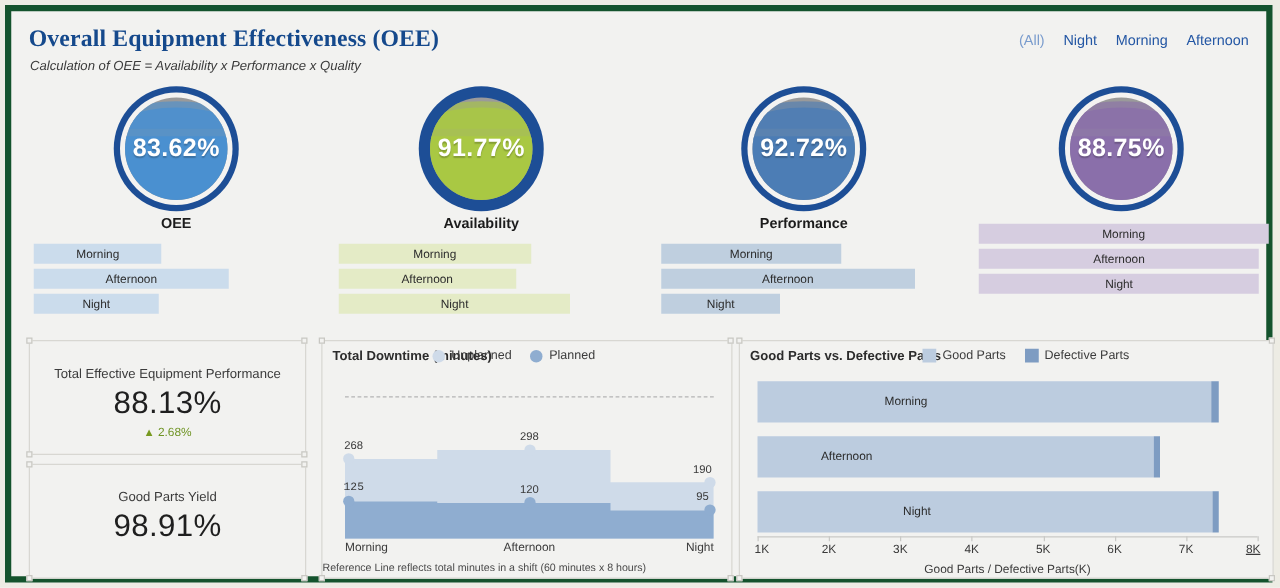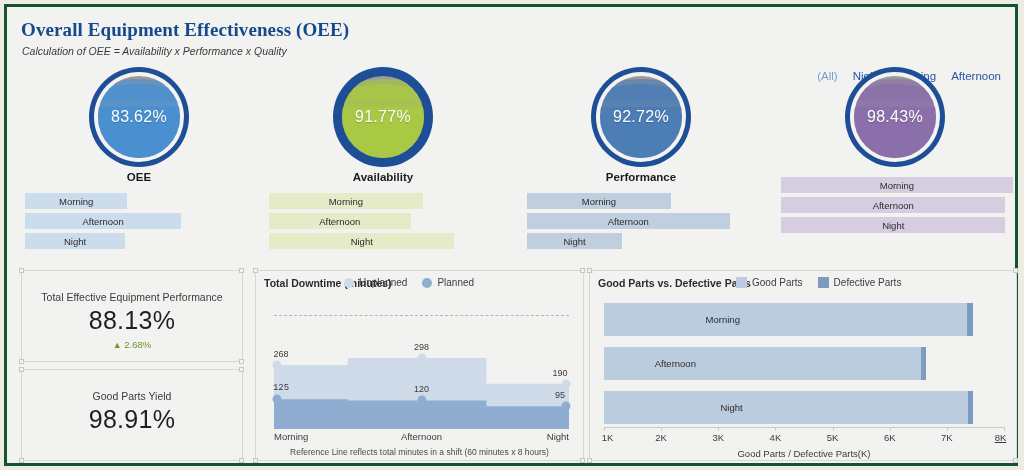--- a/index.html
+++ b/index.html
@@ -5,39 +5,39 @@
   * { box-sizing: border-box; margin:0; padding:0; }
   html,body { width:1024px; height:470px; }
   body {
     font-family: "Liberation Sans", sans-serif;
     background: #edece4;
     overflow: hidden;
   }
   #dashboard {
     position:absolute; left:4px; top:4px; width:1014px; height:462px;
     background:#f2f2f0;
-    border:3px solid #14532d;
+    border:5px solid #14532d;
   }
 
   
   #header { position:absolute; left:0; top:0; width:100%; height:52px; }
   #title {
     position:absolute; left:14px; top:12px;
     font-family:"Liberation Serif", serif;
     font-weight:bold; font-size:19px; color:#15498c; letter-spacing:.1px;
   }
   #subtitle {
     position:absolute; left:15px; top:38px;
     font-size:10.5px; font-style:italic; color:#3b3b3b;
   }
   #shift-filter {
     position:absolute; right:14px; top:18px;
     display:flex; gap:15px; font-size:11.5px;
   }
-  #shift-filter .fl { color:#2457a4; cursor:pointer;margin-top:45px; }
+  #shift-filter .fl { color:#2457a4; cursor:pointer; }
   #shift-filter .fl.muted { color:#7a9ccd; }
 
   
   .metric { position:absolute; top:60px; width:244px; }
   .metric.m0 { left:10px; }
   .metric.m1 { left:254px; }
   .metric.m2 { left:512px; }
   .metric.m3 { left:766px; }
 
   .gauge-wrap { position:relative; height:100px; }
@@ -61,21 +61,21 @@
     position:absolute; left:-20%; width:140%;
   }
   .gauge .fill { bottom:0; height:62%; }
   .gauge .wave2 { bottom:58%; height:26px; opacity:.82; }
   .gauge .wave1 { bottom:70%; height:22px; opacity:.62; }
   .gauge .wave1, .gauge .wave2 {
     border-radius:50% 50% 0 0 / 100% 100% 0 0;
   }
   .gauge .val {
     position:relative; z-index:4; color:#ffffff;
-    font-size:16px; font-weight:normal; letter-spacing:.3px;
+    font-size:20px; font-weight:bold; letter-spacing:.3px;
     text-shadow:0 1px 1px rgba(0,0,0,.22);
   }
   .metric-label {
     text-align:center; font-size:11.5px; font-weight:bold;
     color:#1c1c1c; margin-top:4px;
   }
 
   .shiftbars { margin-top:10px; position:relative; height:56px; }
   .sbar {
     position:absolute; left:8px; height:16px;
@@ -122,21 +122,21 @@
   .dt-lbl {
     position:absolute; font-size:9px; color:#3a3a3a;
     transform:translate(-50%,-100%); white-space:nowrap;
   }
   .dt-axis {
     position:absolute; left:18px; top:160px; width:295px;
     font-size:9.5px; color:#3a3a3a;
   }
   .dt-axis span { position:absolute; }
   .dt-note {
-    position:absolute; left:0; bottom:3px; width:100%; text-align:center;
+    position:absolute; left:0; bottom:3px; width:100%; 
     font-size:8.5px; color:#4a4a4a;
   }
 
   
   .gp-plot { position:absolute; left:14px; top:32px; width:400px; height:122px; }
   .gp-row { position:absolute; left:0; height:33px; width:100%; }
   .gp-good {
     position:absolute; left:0; top:0; height:100%;
     background:#bcccdf; display:flex; align-items:center;
   }
@@ -231,21 +231,21 @@
 
   <div class="metric m3">
     <div class="gauge-wrap">
       <div class="gauge">
         <div class="white-ring"></div>
         <div class="liquid">
           <div class="fill" style="background: rgb(138, 111, 170);"></div>
           <div class="wave2" style="background: rgb(138, 111, 170);"></div>
           <div class="wave1" style="background: rgb(138, 111, 170);"></div>
         </div>
-        <div class="val">98.43%</div>
+        <div class="val">88.75%</div>
       </div>
     </div>
     <div class="shiftbars">
       <div class="sbar r0" style="width: 95%; background: rgb(214, 205, 224);">Morning</div>
       <div class="sbar r1" style="width: 92%; background: rgb(214, 205, 224);">Afternoon</div>
       <div class="sbar r2" style="width: 92%; background: rgb(214, 205, 224);">Night</div>
     </div>
   </div>
 
   <div class="panel kpi1">

